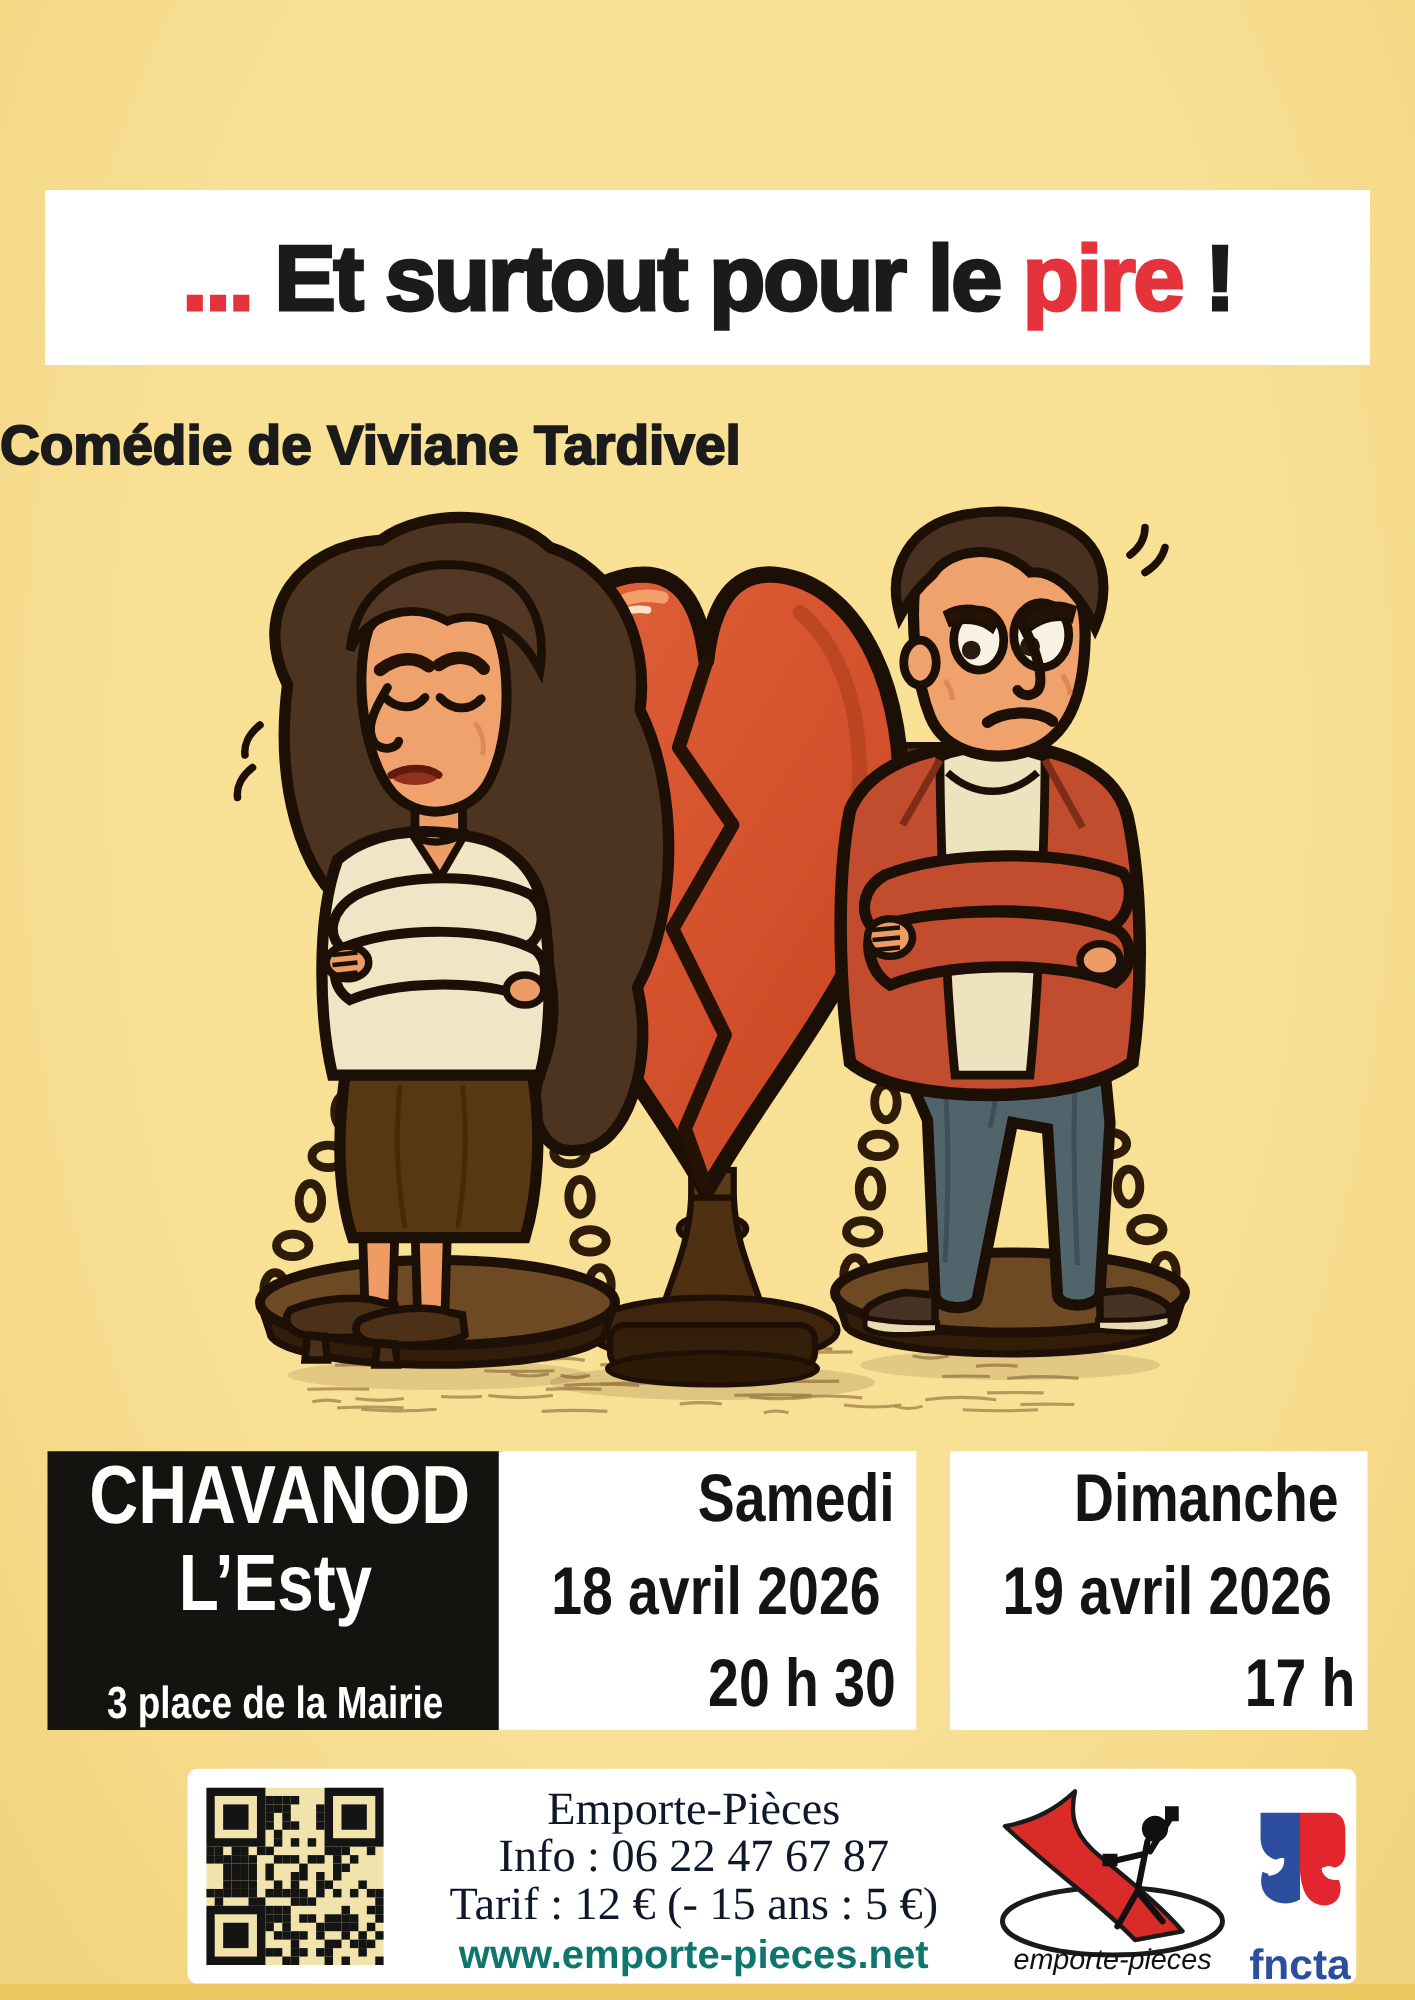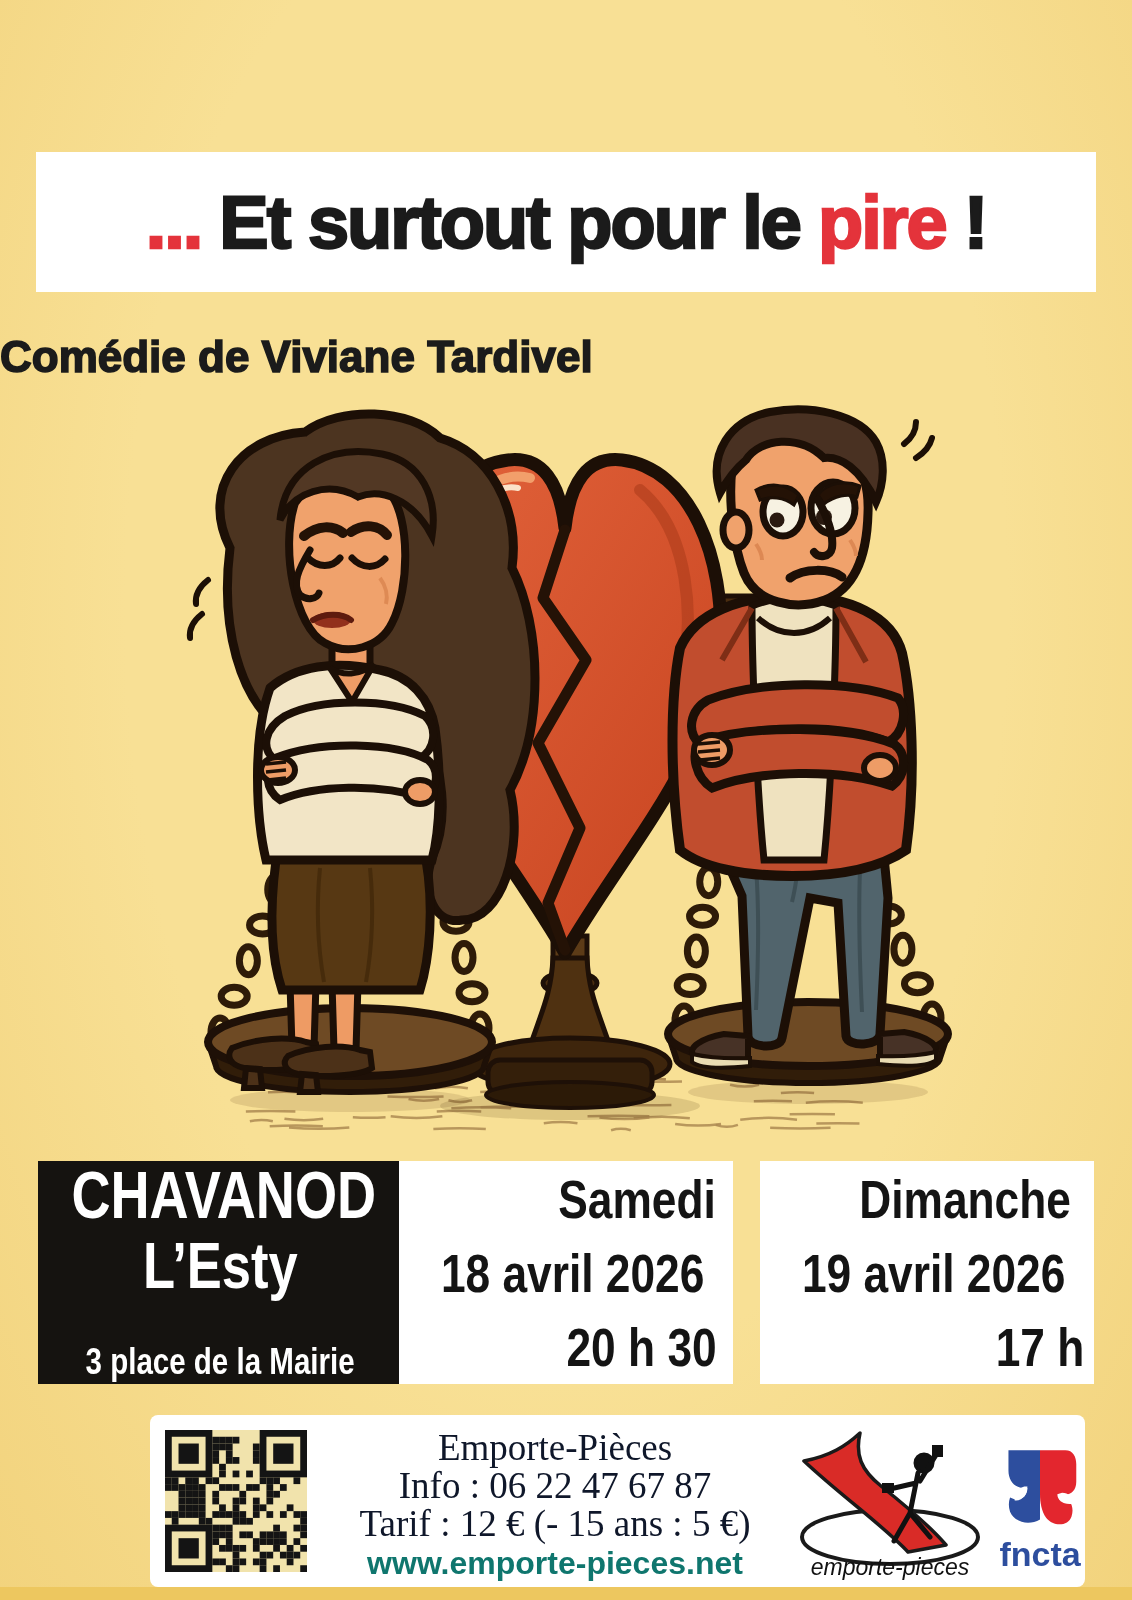--- a/index.html
+++ b/index.html
@@ -48,21 +48,21 @@
     background:#ffffff; border-radius:8px;
   }
   .qr{position:absolute; left:15px; top:15px; width:142px; height:142px;}
   .contact{
     position:absolute; left:175px; top:14px; width:460px; text-align:center;
   }
   .contact .line{font-size:37px; line-height:38px; color:#0f172a;font-family:Liberation Serif, serif;}
   .contact .site{font-size:32px; line-height:40px; font-weight:bold; color:#0f766e;}
   .ep-logo{position:absolute; left:638px; top:10px;}
   .fncta{position:absolute; left:845px; top:32px; width:90px; text-align:center;}
-  .fncta-label{font-size:34px; font-weight:bold; color:#2D4E9E; margin-top:2px; letter-spacing:0px;}
+  .fncta-label{font-size:34px; font-weight:bold; color:#2D4E9E; margin-top:19px; letter-spacing:0px;}
 </style>
 </head>
 <body>
 
 <div class="poster">
 
 
   <div class="banner">
     <span class="red">...</span>
     <span>Et surtout pour le</span>

